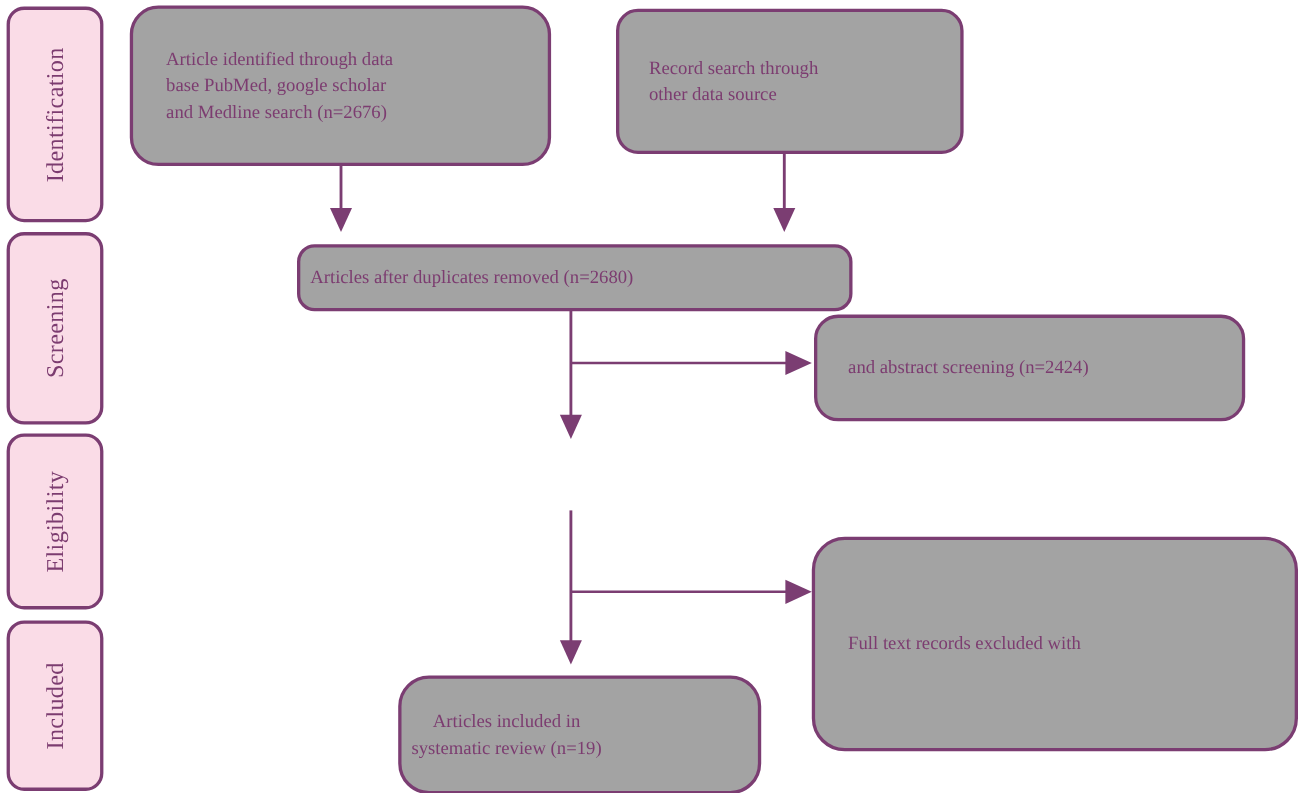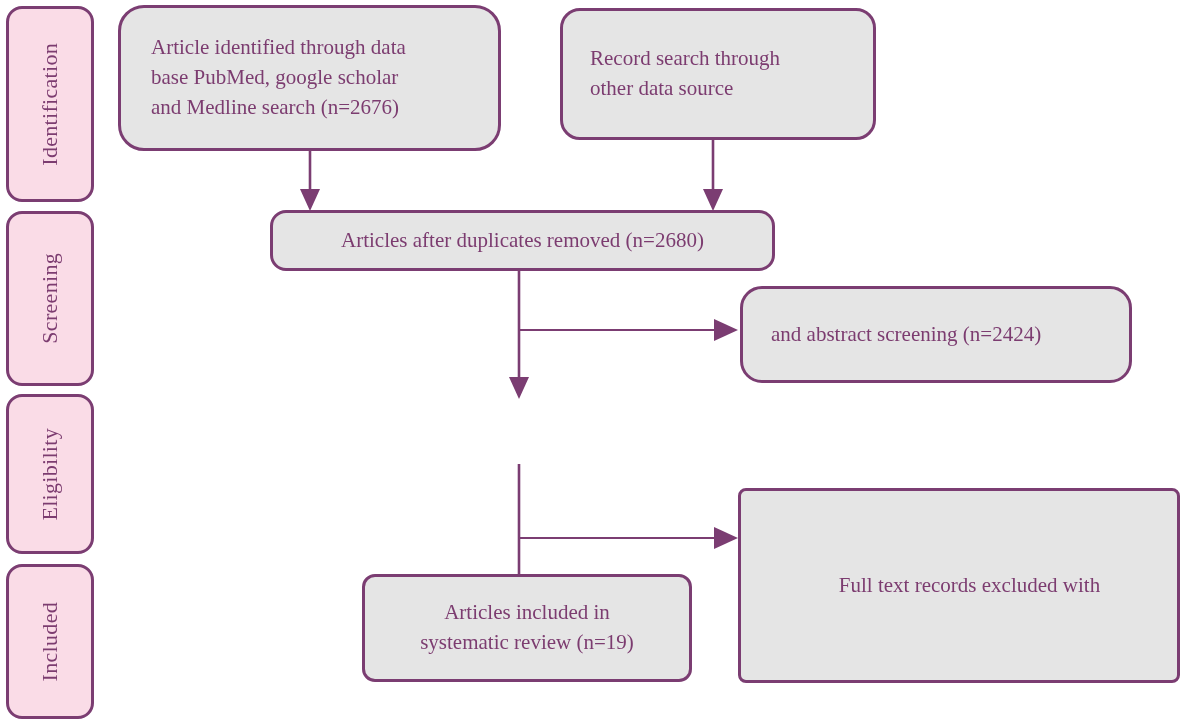--- a/index.html
+++ b/index.html
@@ -22,33 +22,34 @@
   svg.layer {
     position: absolute;
     top: 0;
     left: 0;
     width: 1187px;
     height: 721px;
   }
   .node-box {
     position: absolute;
     box-sizing: border-box;
-    background: #e5e5e5;
+    background: #a3a3a3;
     border: 3px solid #7b3d72;
     border-radius: 22px;
     display: flex;
     align-items: center;
     color: #7c3c70;
-    font-size: 21px;
+    font-size: 17px;
     line-height: 1.42;
     padding: 6px 9px;
   }
   .node-box.center-text {
-    justify-content: center;
+    justify-content: flex-start;
     text-align: center;
+    margin-top: 12px;
   }
   .node-box.left-text {
     justify-content: flex-start;
     text-align: left;
   }
   .stage-box {
     position: absolute;
     box-sizing: border-box;
     background: #fadce7;
     border: 3px solid #7b3d72;
@@ -138,26 +139,26 @@
     <span>Articles after duplicates removed (n=2680)</span>
   </div>
 
   <div class="node-box left-text" style="left:740px; top:286px; width:392px; height:97px; border-radius:22px; padding-left:28px;">
     <div>
       <span class="box-line">and abstract screening (n=2424)</span>
     </div>
   </div>
 
 
-  <div class="node-box left-text" style="left:738px; top:488px; width:442px; height:195px; border-radius:8px; padding-left:30px;justify-content:center;">
+  <div class="node-box left-text" style="left:738px; top:488px; width:442px; height:195px; border-radius:30px; padding-left:30px;">
     <div>
       <span class="box-line">Full text records excluded with</span>
     </div>
   </div>
 
-  <div class="node-box center-text" style="left:362px; top:574px; width:330px; height:108px; border-radius:13px;">
+  <div class="node-box center-text" style="left:362px; top:602px; width:330px; height:108px; border-radius:28px;">
     <div>
       <span class="box-line">Articles included in</span>
       <span class="box-line">systematic review (n=19)</span>
     </div>
   </div>
 
 </div>
 
 </body></html>

